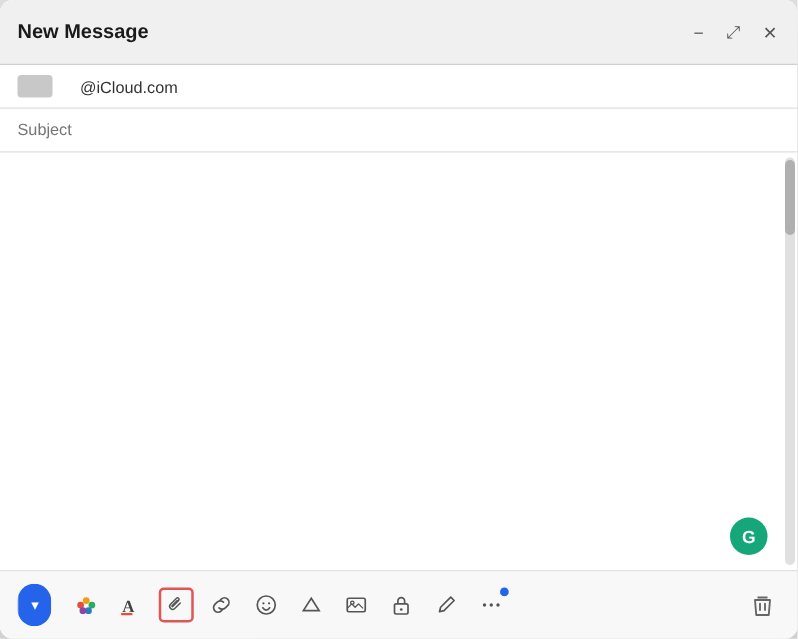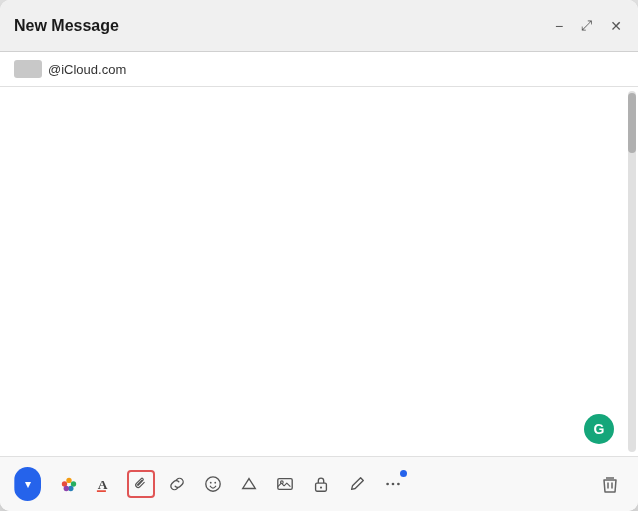--- a/index.html
+++ b/index.html
@@ -55,21 +55,21 @@
       display: flex;
       align-items: center;
       padding: 8px 14px;
       border-bottom: 1px solid #e0e0e0;
     }
     .to-field {
       font-size: 13px;
       color: #333;
       display: flex;
       align-items: center;
-      gap: 4px;
+      gap: 20px;
     }
     .to-avatar {
       width: 28px;
       height: 18px;
       background: #c8c8c8;
       border-radius: 3px;
       margin-right: 2px;
     }
     .subject-row {
       padding: 8px 14px;
@@ -219,20 +219,23 @@
     </div>
   </div>
 
   <div class="to-row">
     <div class="to-field">
       <div class="to-avatar"></div>
       <span>@iCloud.com</span>
     </div>
   </div>
 
+  <div class="subject-row">
+    <input class="subject-input" type="text" placeholder="Subject" style="">
+  </div>
 
   <div class="body-area">
     <textarea class="body-textarea" style=""></textarea>
     <div class="scrollbar-track">
       <div class="scrollbar-thumb"></div>
     </div>
     <div class="grammarly-btn">G</div>
   </div>
 
   <div class="toolbar">

